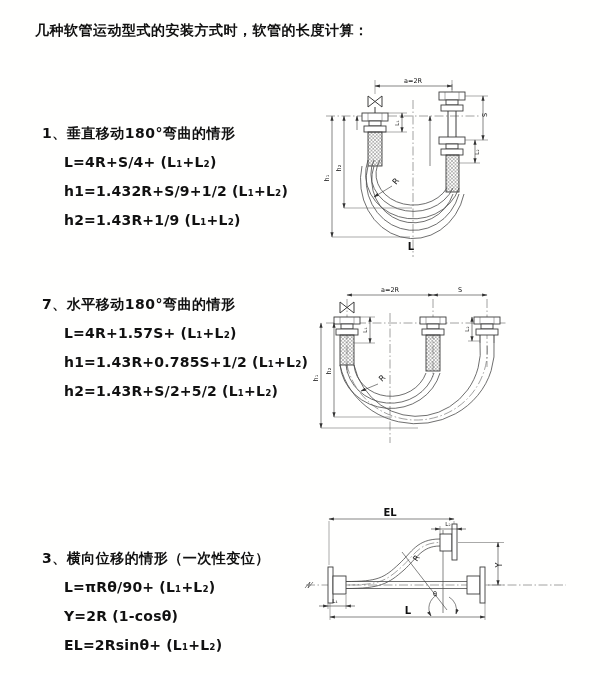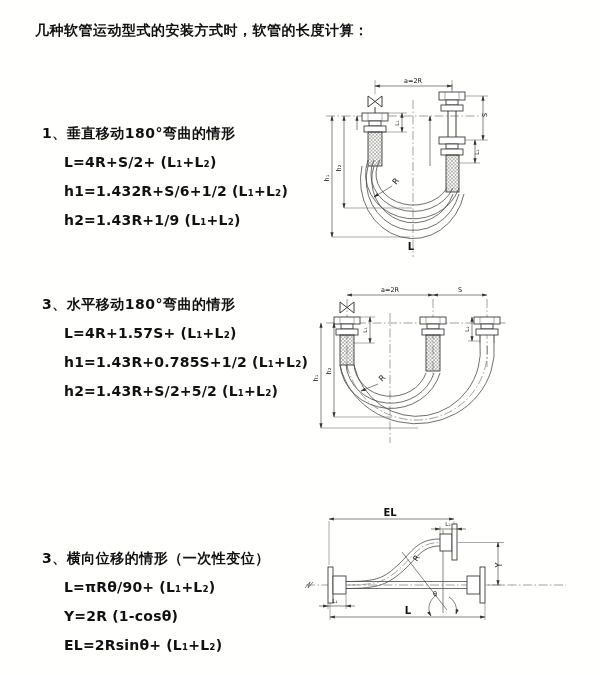--- a/index.html
+++ b/index.html
@@ -52,27 +52,27 @@
     </pattern>
   </defs>
 </svg>
 
 <div class="page">
 
   <div class="title">几种软管运动型式的安装方式时，软管的长度计算：</div>
 
   <div class="sec" id="sec1">
     <div class="sec-heading">1、垂直移动180°弯曲的情形</div>
-    <div class="formula">L=4R+S/2+ (L₁+L₂)</div>
-    <div class="formula">h1=1.432R+S/6+1/2 (L₁+L₂)</div>
+    <div class="formula">L=4R+S/4+ (L₁+L₂)</div>
+    <div class="formula">h1=1.432R+S/9+1/2 (L₁+L₂)</div>
     <div class="formula">h2=1.43R+1/9 (L₁+L₂)</div>
   </div>
 
   <div class="sec" id="sec2">
-    <div class="sec-heading">3、水平移动180°弯曲的情形</div>
+    <div class="sec-heading">7、水平移动180°弯曲的情形</div>
     <div class="formula">L=4R+1.57S+ (L₁+L₂)</div>
     <div class="formula">h1=1.43R+0.785S+1/2 (L₁+L₂)</div>
     <div class="formula">h2=1.43R+S/2+5/2 (L₁+L₂)</div>
   </div>
 
   <div class="sec" id="sec3">
     <div class="sec-heading">3、横向位移的情形（一次性变位）</div>
     <div class="formula">L=πRθ/90+ (L₁+L₂)</div>
     <div class="formula">Y=2R (1-cosθ)</div>
     <div class="formula">EL=2Rsinθ+ (L₁+L₂)</div>

